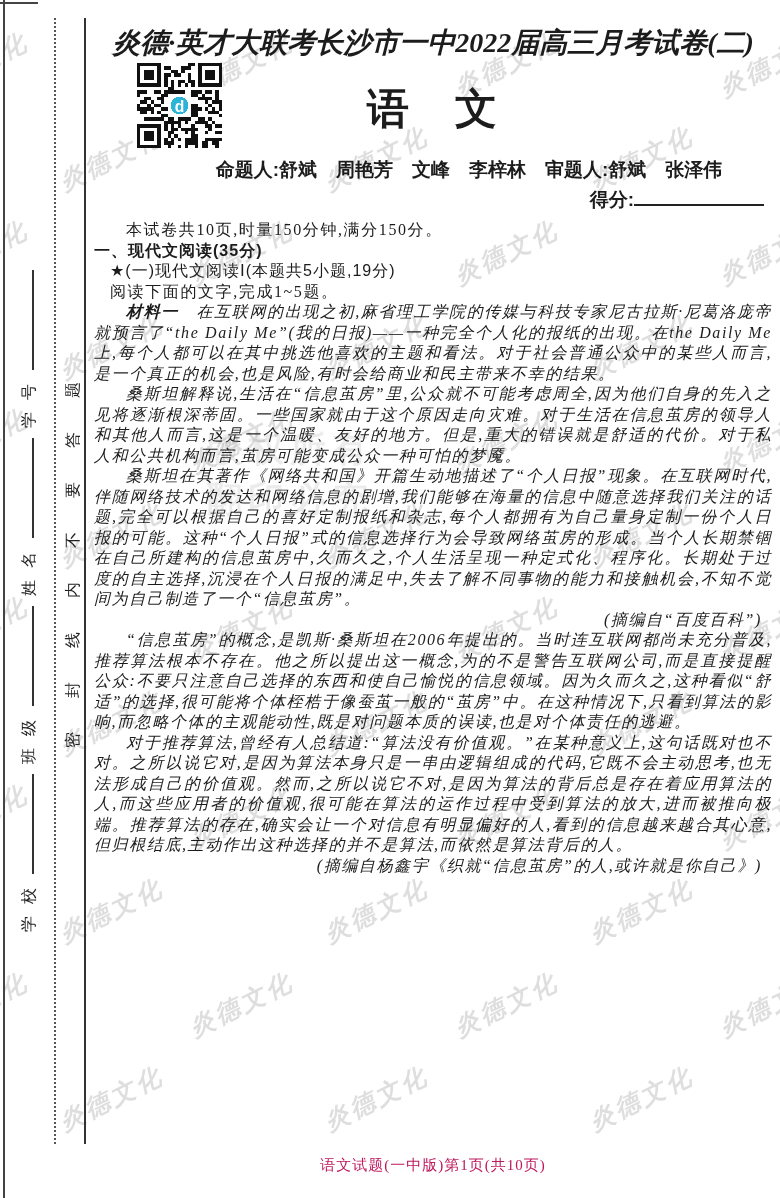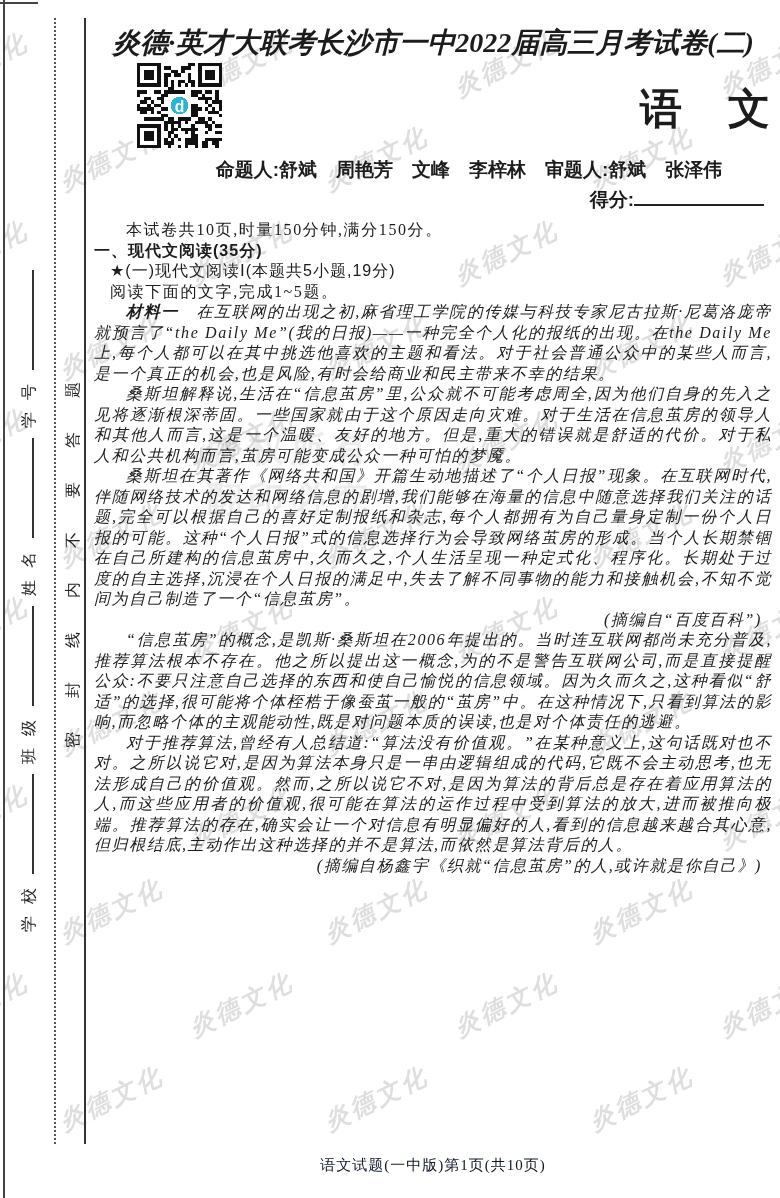--- a/index.html
+++ b/index.html
@@ -37,21 +37,21 @@
     transform:rotate(-90deg);transform-origin:top left;
     font-size:16px;letter-spacing:34px;color:#222;white-space:nowrap;line-height:26px;
   }
   
   .content{position:absolute;left:94px;top:24px;width:678px;z-index:2;}
   .exam-title{
     text-align:center;font-size:28px;font-weight:bold;font-style:italic;
     letter-spacing:0px;white-space:nowrap;
   }
   .qr{position:absolute;left:43px;top:39px;width:85px;height:85px;}
-  .subject{position:absolute;top:57px;left:0;width:100%;text-align:right;
+  .subject{position:absolute;top:57px;left:0;width:100%;text-align:center;
     font-size:42px;font-weight:bold;letter-spacing:2px;}
   .setters{position:absolute;top:133px;left:0;width:100%;text-align:center;
     font-size:19px;font-weight:bold;white-space:nowrap;
     font-family:"Liberation Sans","DejaVu Sans",sans-serif;padding-left:36px;}
   .score{position:absolute;top:163px;right:8px;font-size:19px;font-weight:bold;
     font-family:"Liberation Sans","DejaVu Sans",sans-serif;}
   .score-blank{display:inline-block;width:130px;height:15px;border-bottom:2px solid #222;}
   .bodytext{
     position:absolute;top:196px;left:0;width:678px;
     font-size:16px;line-height:20.5px;letter-spacing:1.6px;
@@ -61,21 +61,21 @@
   .inst{text-indent:2em;}
   .h1{font-weight:bold;font-family:"Liberation Sans","DejaVu Sans",sans-serif;letter-spacing:1px;}
   .h2{font-weight:normal;font-family:"Liberation Sans","DejaVu Sans",sans-serif;letter-spacing:1px;text-indent:1em;}
   .intro{text-indent:1em;}
   .kai{font-style:italic;}
   .kai p{text-indent:2em;}
   .mlabel{font-weight:bold;}
   .cite{text-align:right;padding-right:10px;font-style:italic;}
   .footer{
     position:absolute;left:94px;top:1156px;width:678px;z-index:2;
-    text-align:center;font-size:15px;letter-spacing:1px;color:#0f172a;
+    text-align:center;font-size:15px;letter-spacing:1px;color:#be185d;
   }
 </style>
 </head>
 <body>
 
 <div id="wm-layer">
     <span class="wm" style="color: rgba(0, 0, 0, 0.13); left: -80px; top: 48px;">炎德文化</span>
     <span class="wm" style="color: rgba(0, 0, 0, 0.13); left: 185px; top: 48px;">炎德文化</span>
     <span class="wm" style="color: rgba(0, 0, 0, 0.13); left: 450px; top: 48px;">炎德文化</span>
     <span class="wm" style="color: rgba(0, 0, 0, 0.13); left: 715px; top: 48px;">炎德文化</span>

